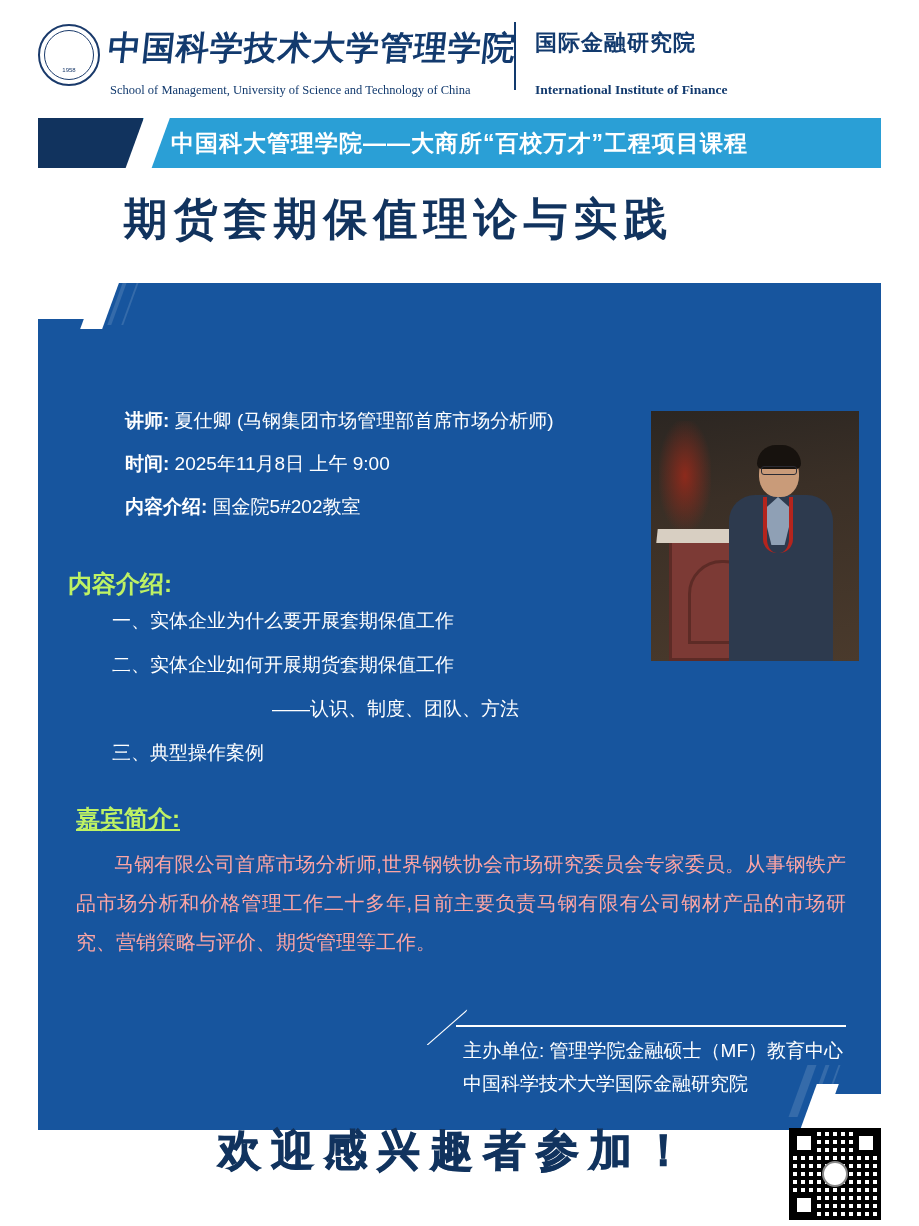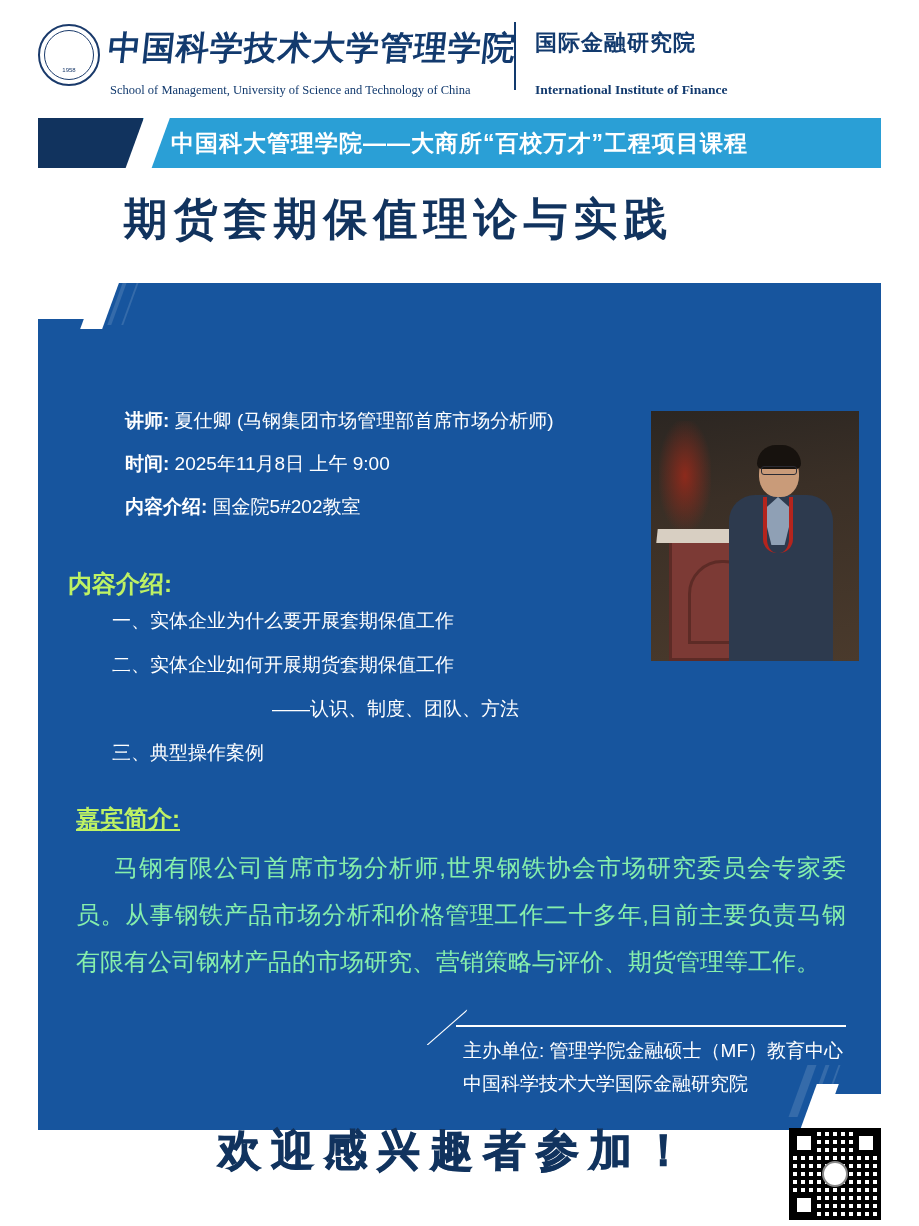--- a/index.html
+++ b/index.html
@@ -330,22 +330,22 @@
     white-space: nowrap;
     margin-top: 12px;
   }
 
   .bio-head { left: 38px; top: 520px; text-decoration: underline; }
   .bio-text {
     position: absolute;
     left: 38px;
     top: 562px;
     width: 770px;
-    color: #86efac;
-    font-size: 24px;
+    color: #fca5a5;
+    font-size: 20px;
     line-height: 1.95;
     text-indent: 38px;
     text-align: justify;
   }
 
   
   .org-rule {
     position: absolute;
     left: 418px;
     top: 742px;

